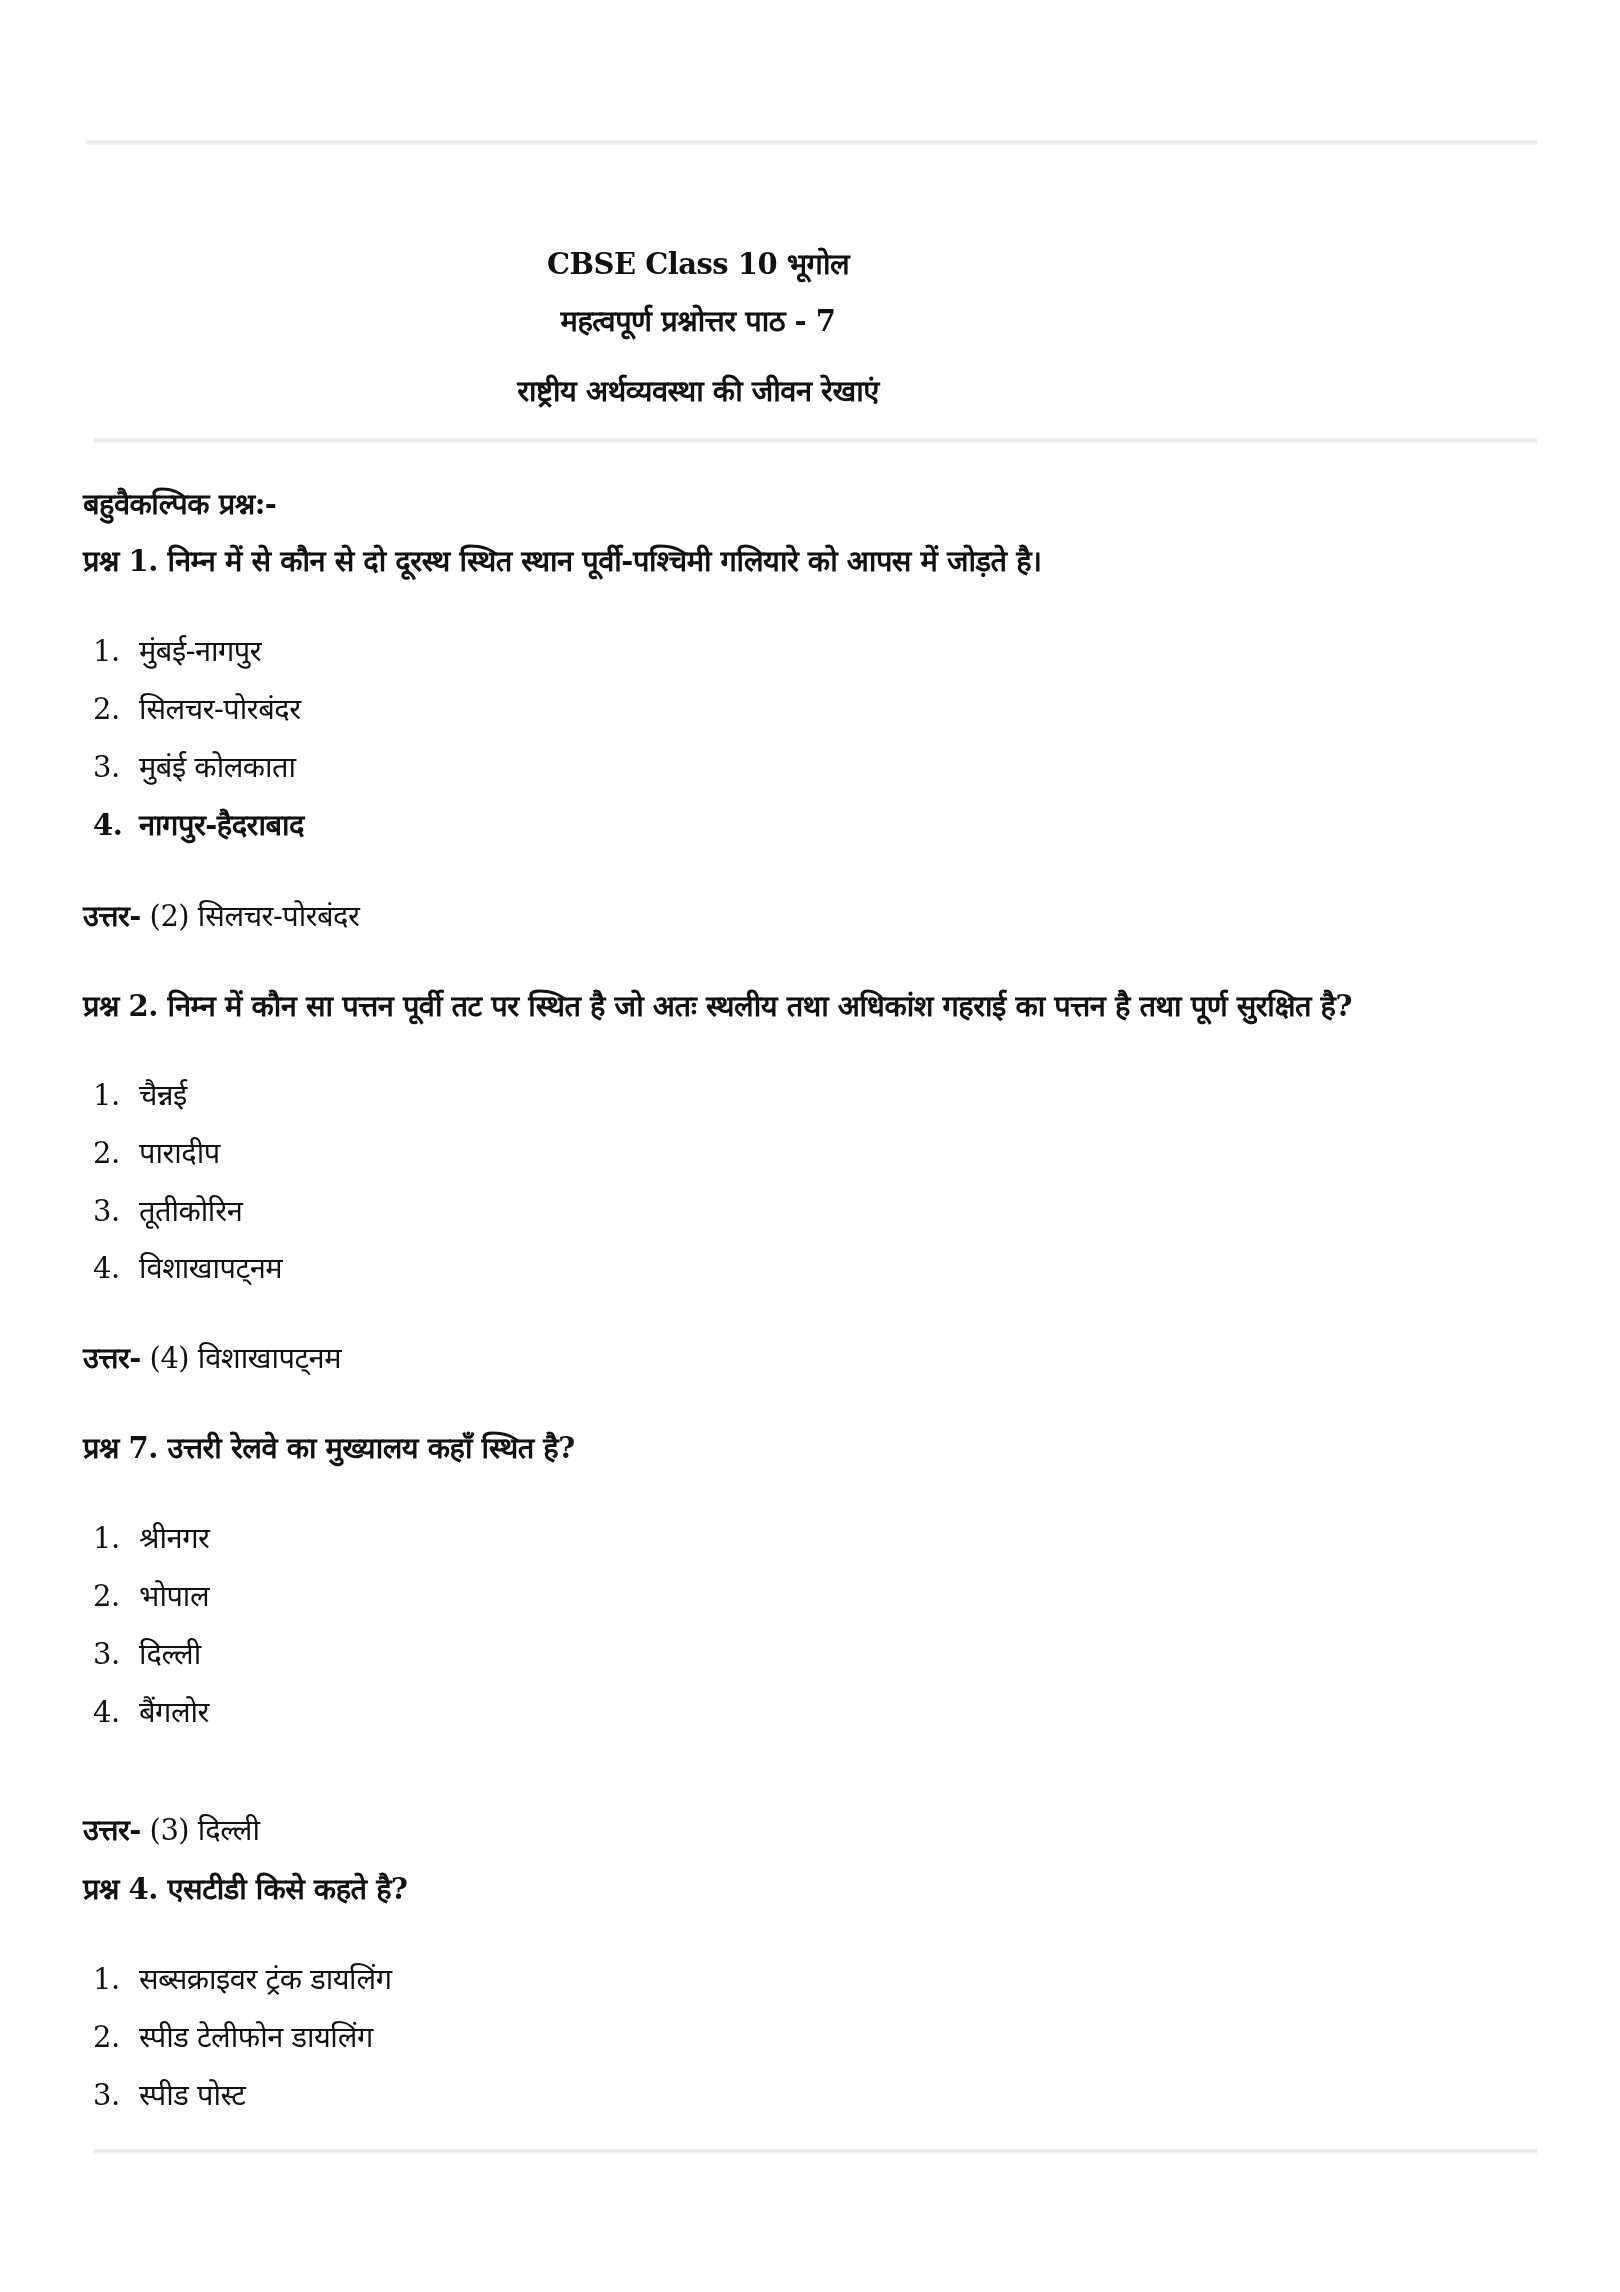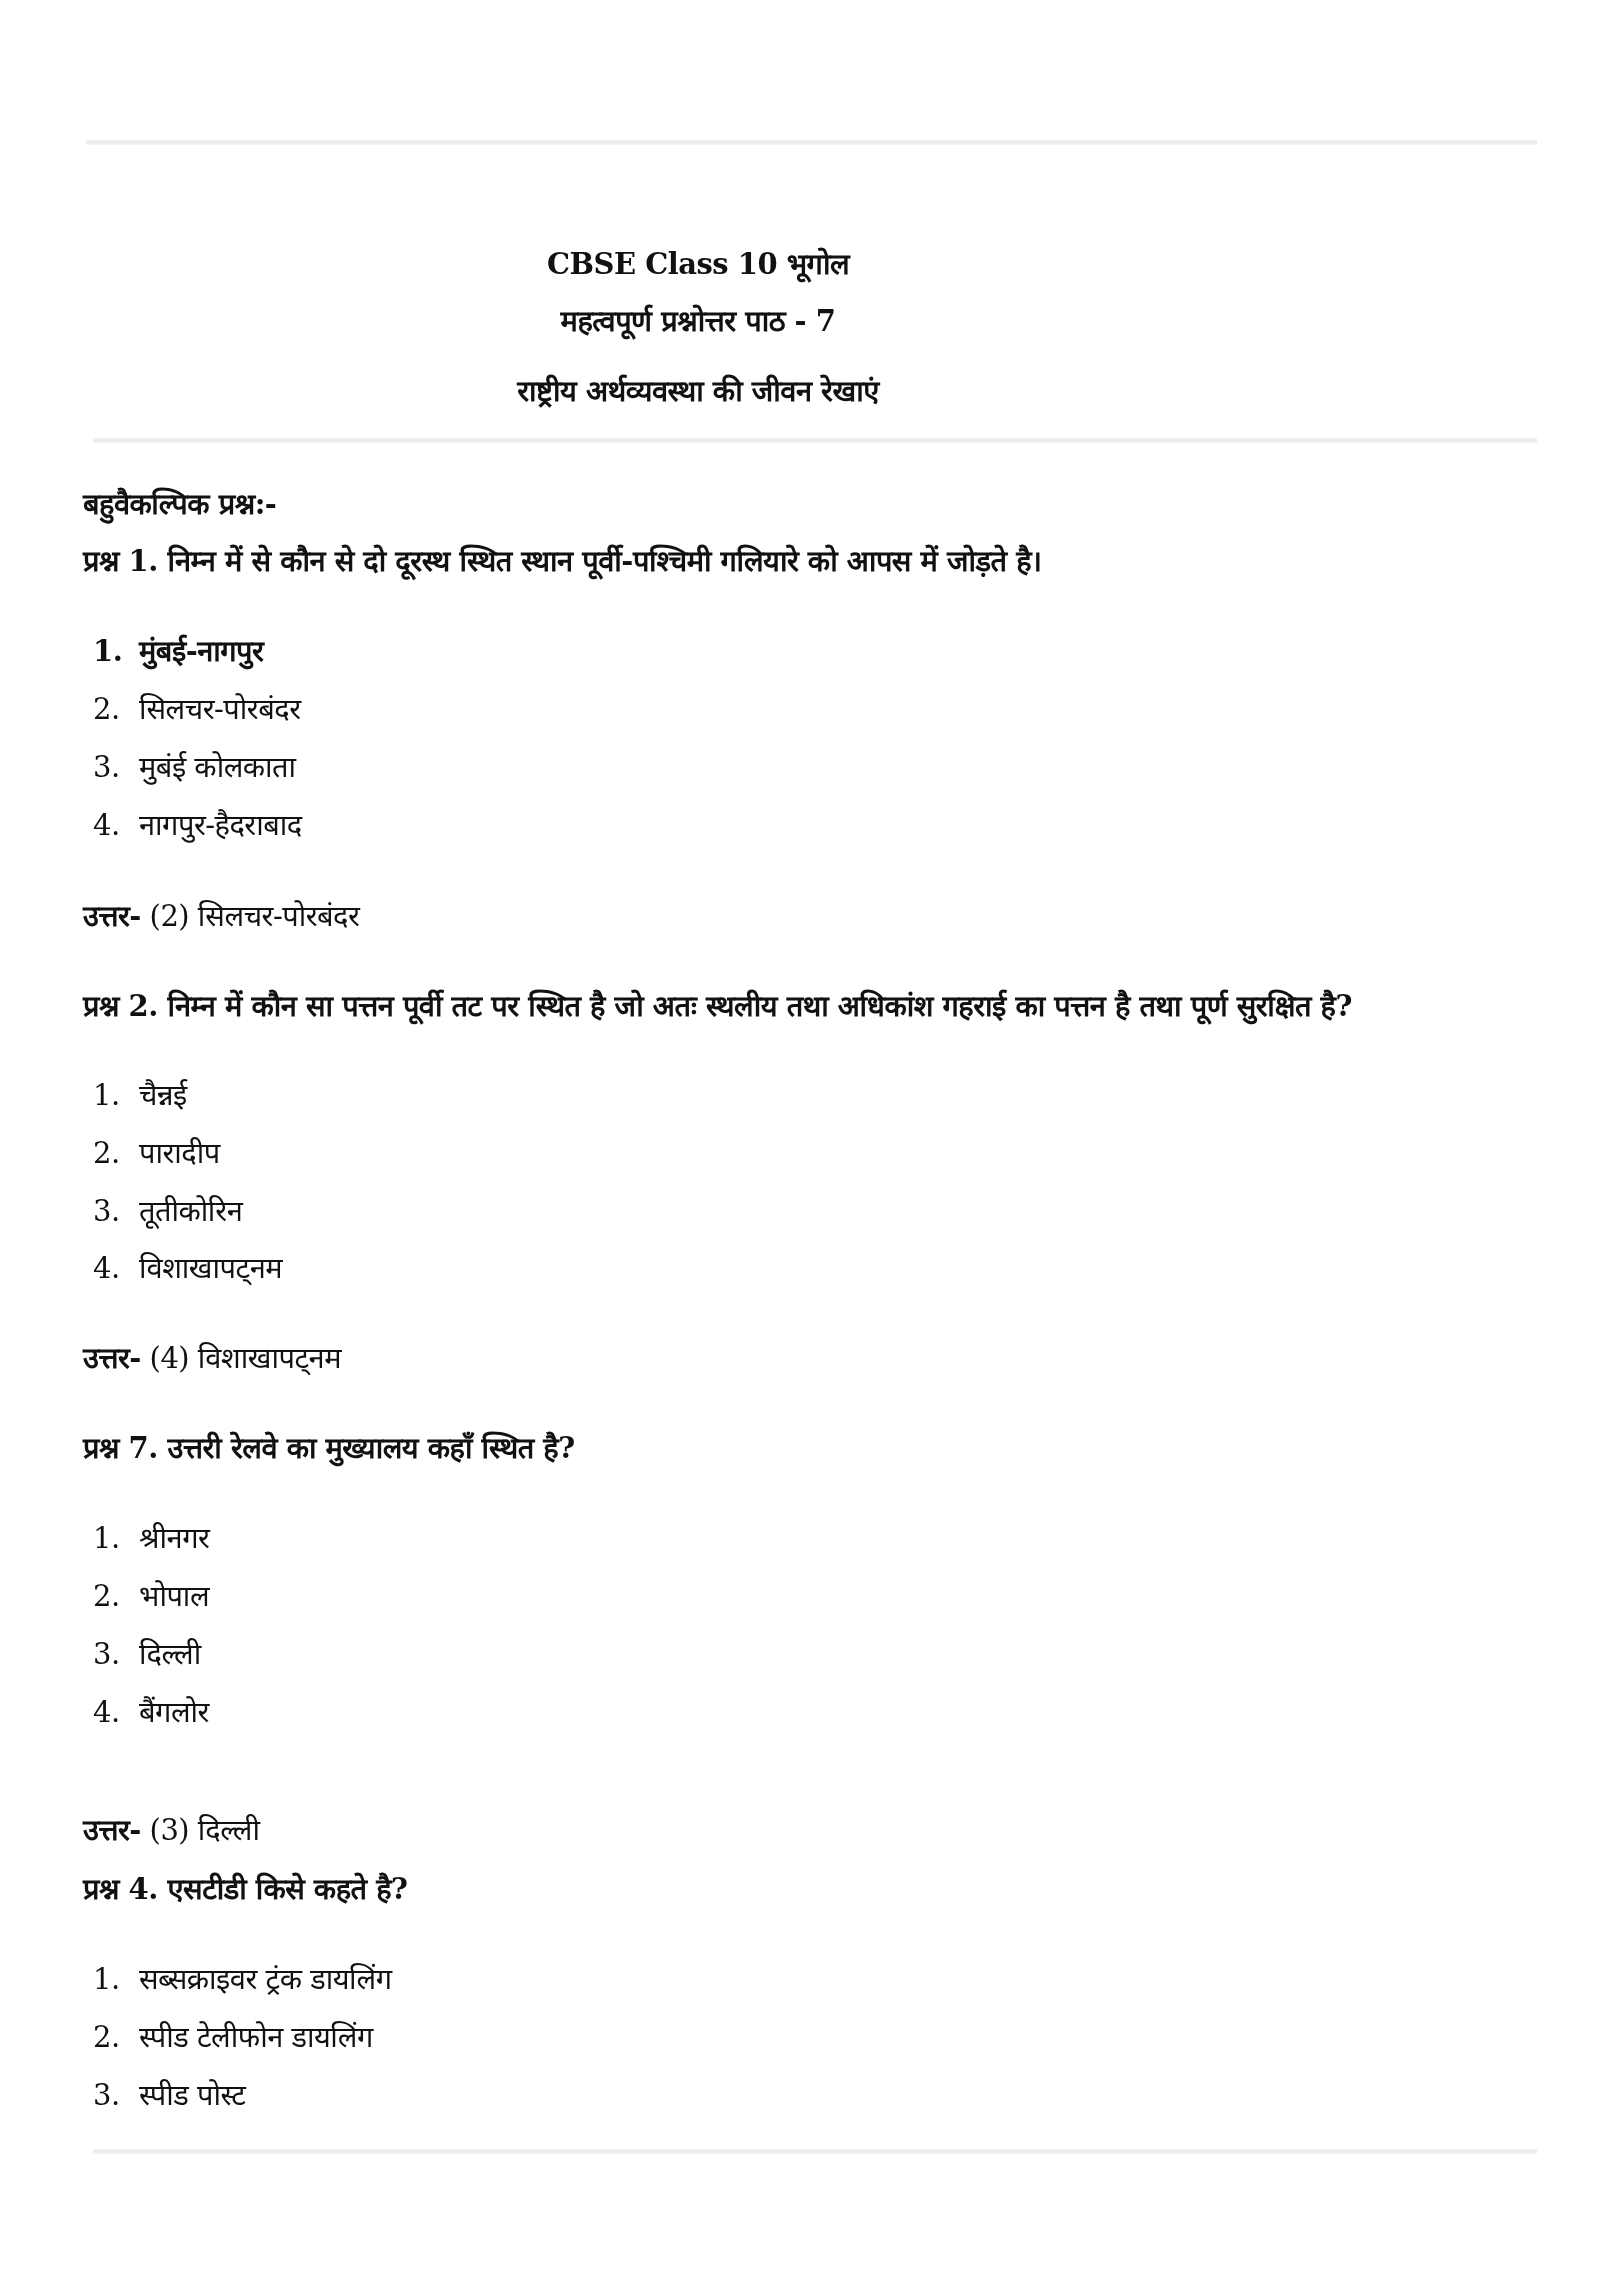--- a/index.html
+++ b/index.html
@@ -66,30 +66,30 @@
   <div class="title-line" style="top:372px;">राष्ट्रीय अर्थव्यवस्था की जीवन रेखाएं</div>
 </div>
 
 <div class="line bold" style="top:485px;">बहुवैकल्पिक प्रश्न:-</div>
 
 <div>
   <div class="line bold" style="top:542px;">
     <span>प्रश्न 1.</span>
     <span>निम्न में से कौन से दो दूरस्थ स्थित स्थान पूर्वी-पश्चिमी गलियारे को आपस में जोड़ते है।</span>
   </div>
-  <div class="option" style="top:632px;font-weight:bold;">
+  <div class="option" style="top:632px;">
     <span class="num">1.</span><span>मुंबई-नागपुर</span>
   </div>
   <div class="option" style="top:690px;">
     <span class="num">2.</span><span>सिलचर-पोरबंदर</span>
   </div>
   <div class="option" style="top:748px;">
     <span class="num">3.</span><span>मुबंई कोलकाता</span>
   </div>
-  <div class="option" style="top:806px;">
+  <div class="option" style="top:806px;font-weight:bold;">
     <span class="num">4.</span><span>नागपुर-हैदराबाद</span>
   </div>
   <div class="line" style="top:897px;">
     <span class="answer-label">उत्तर-</span>
     <span>(2) सिलचर-पोरबंदर</span>
   </div>
 </div>
 
 <div>
   <div class="line bold" style="top:987px;">

